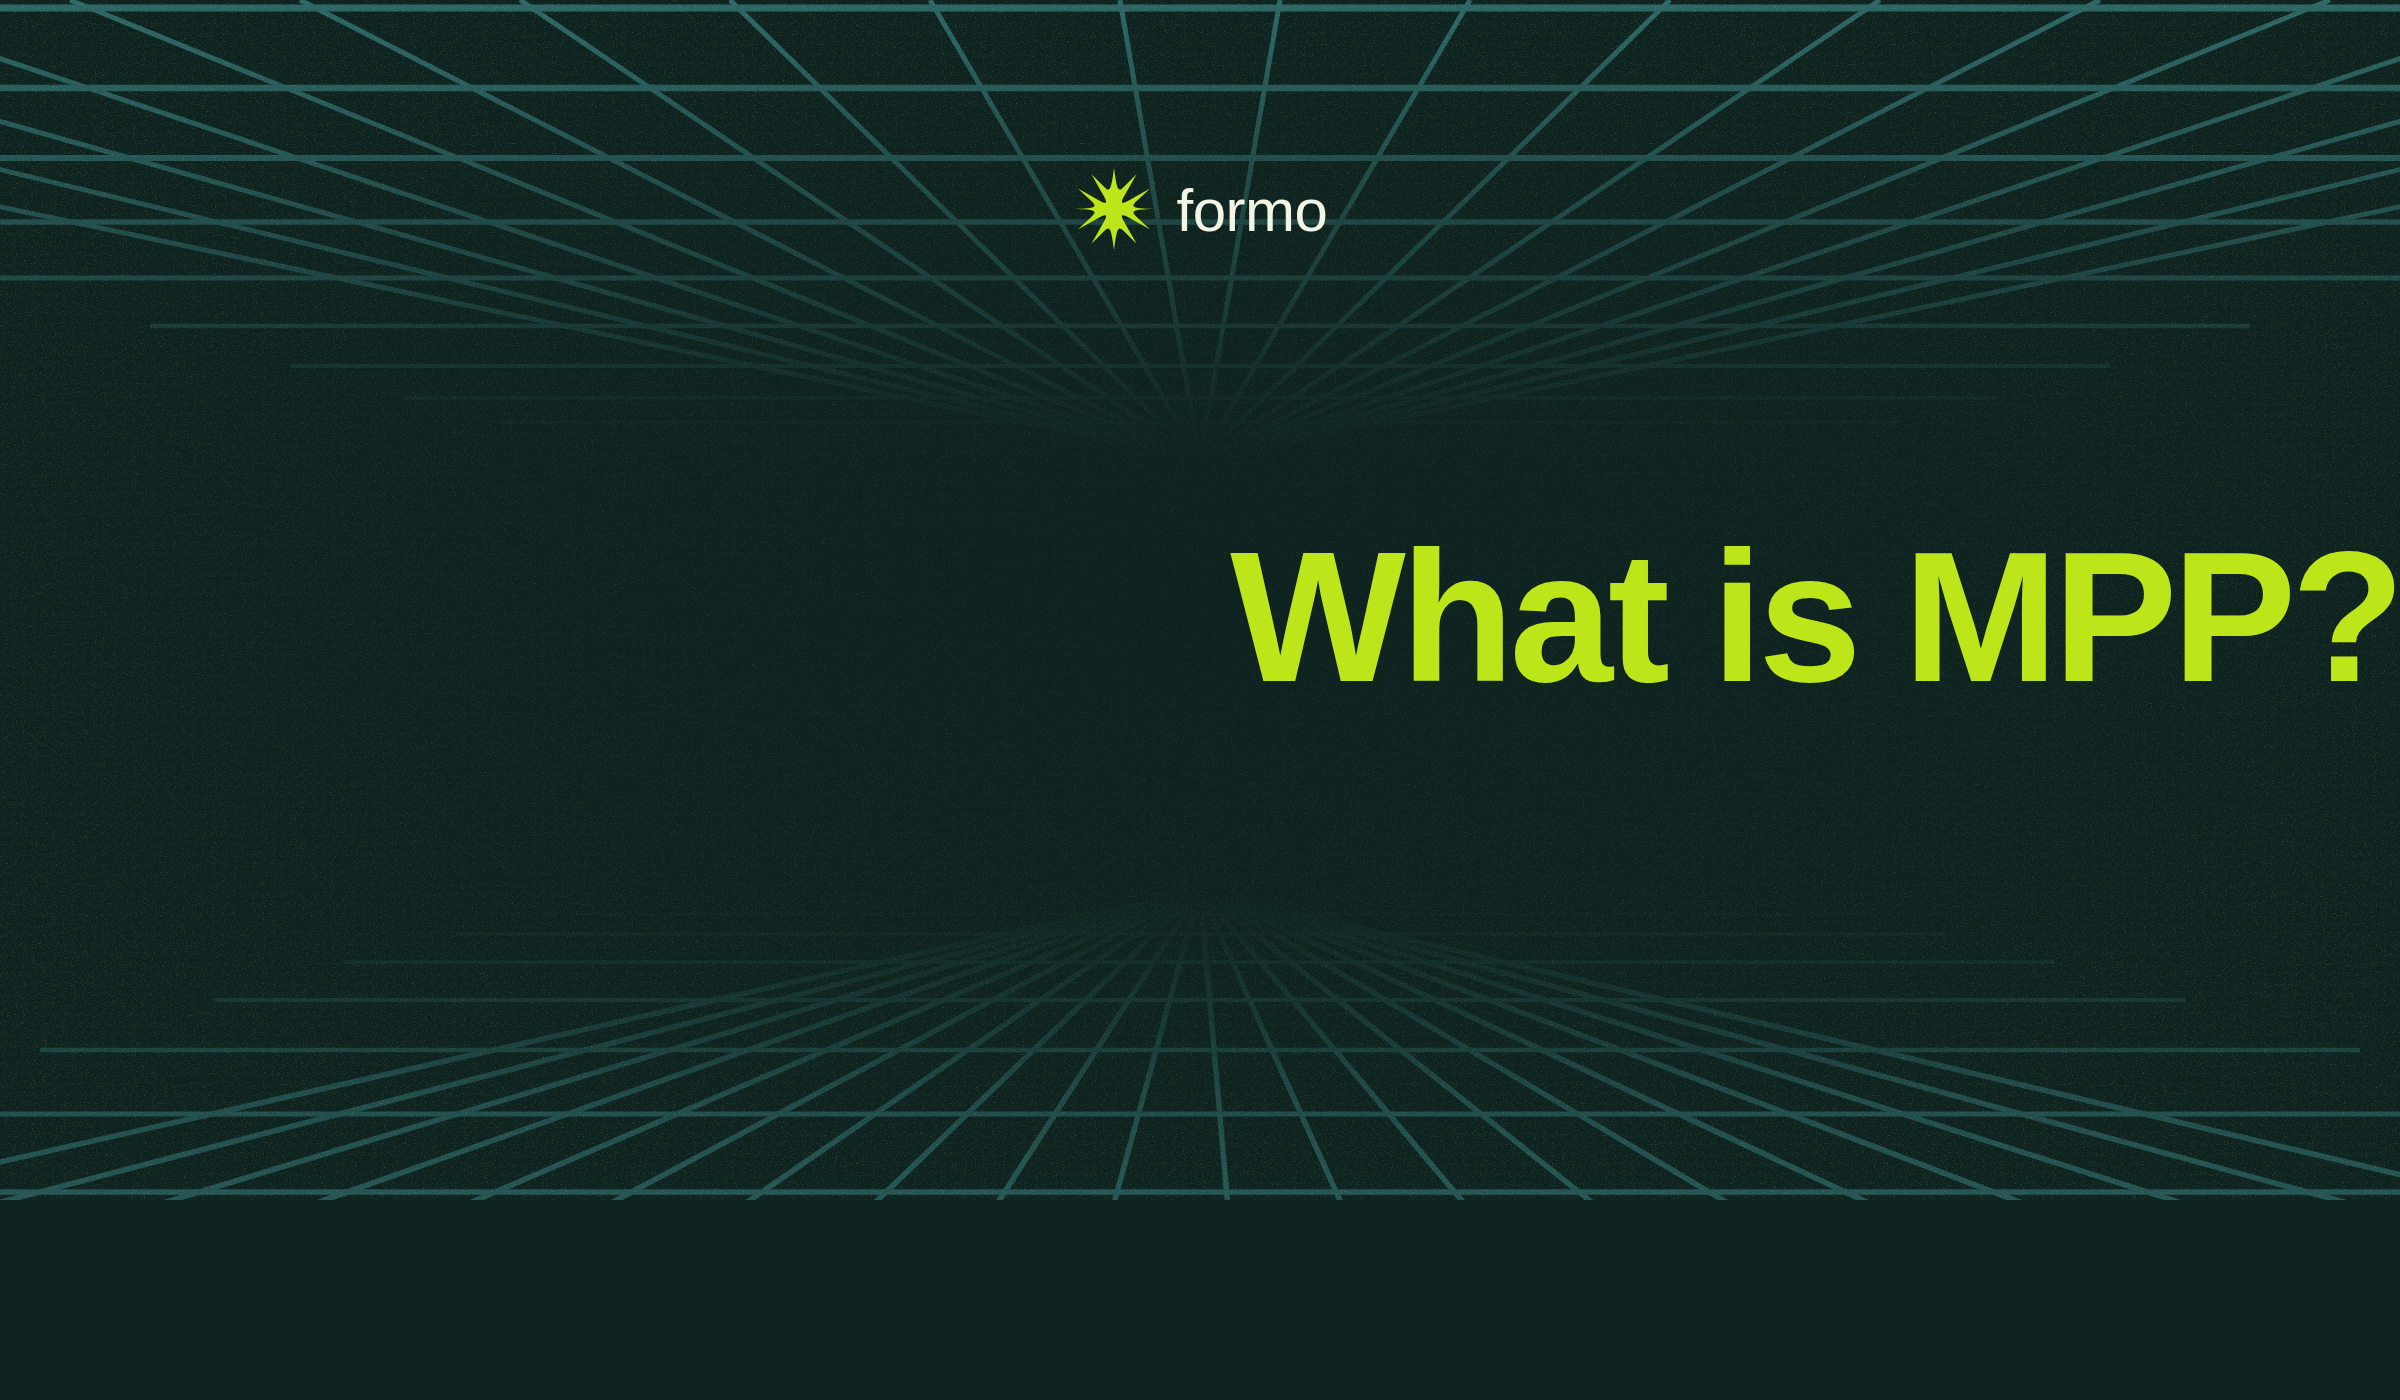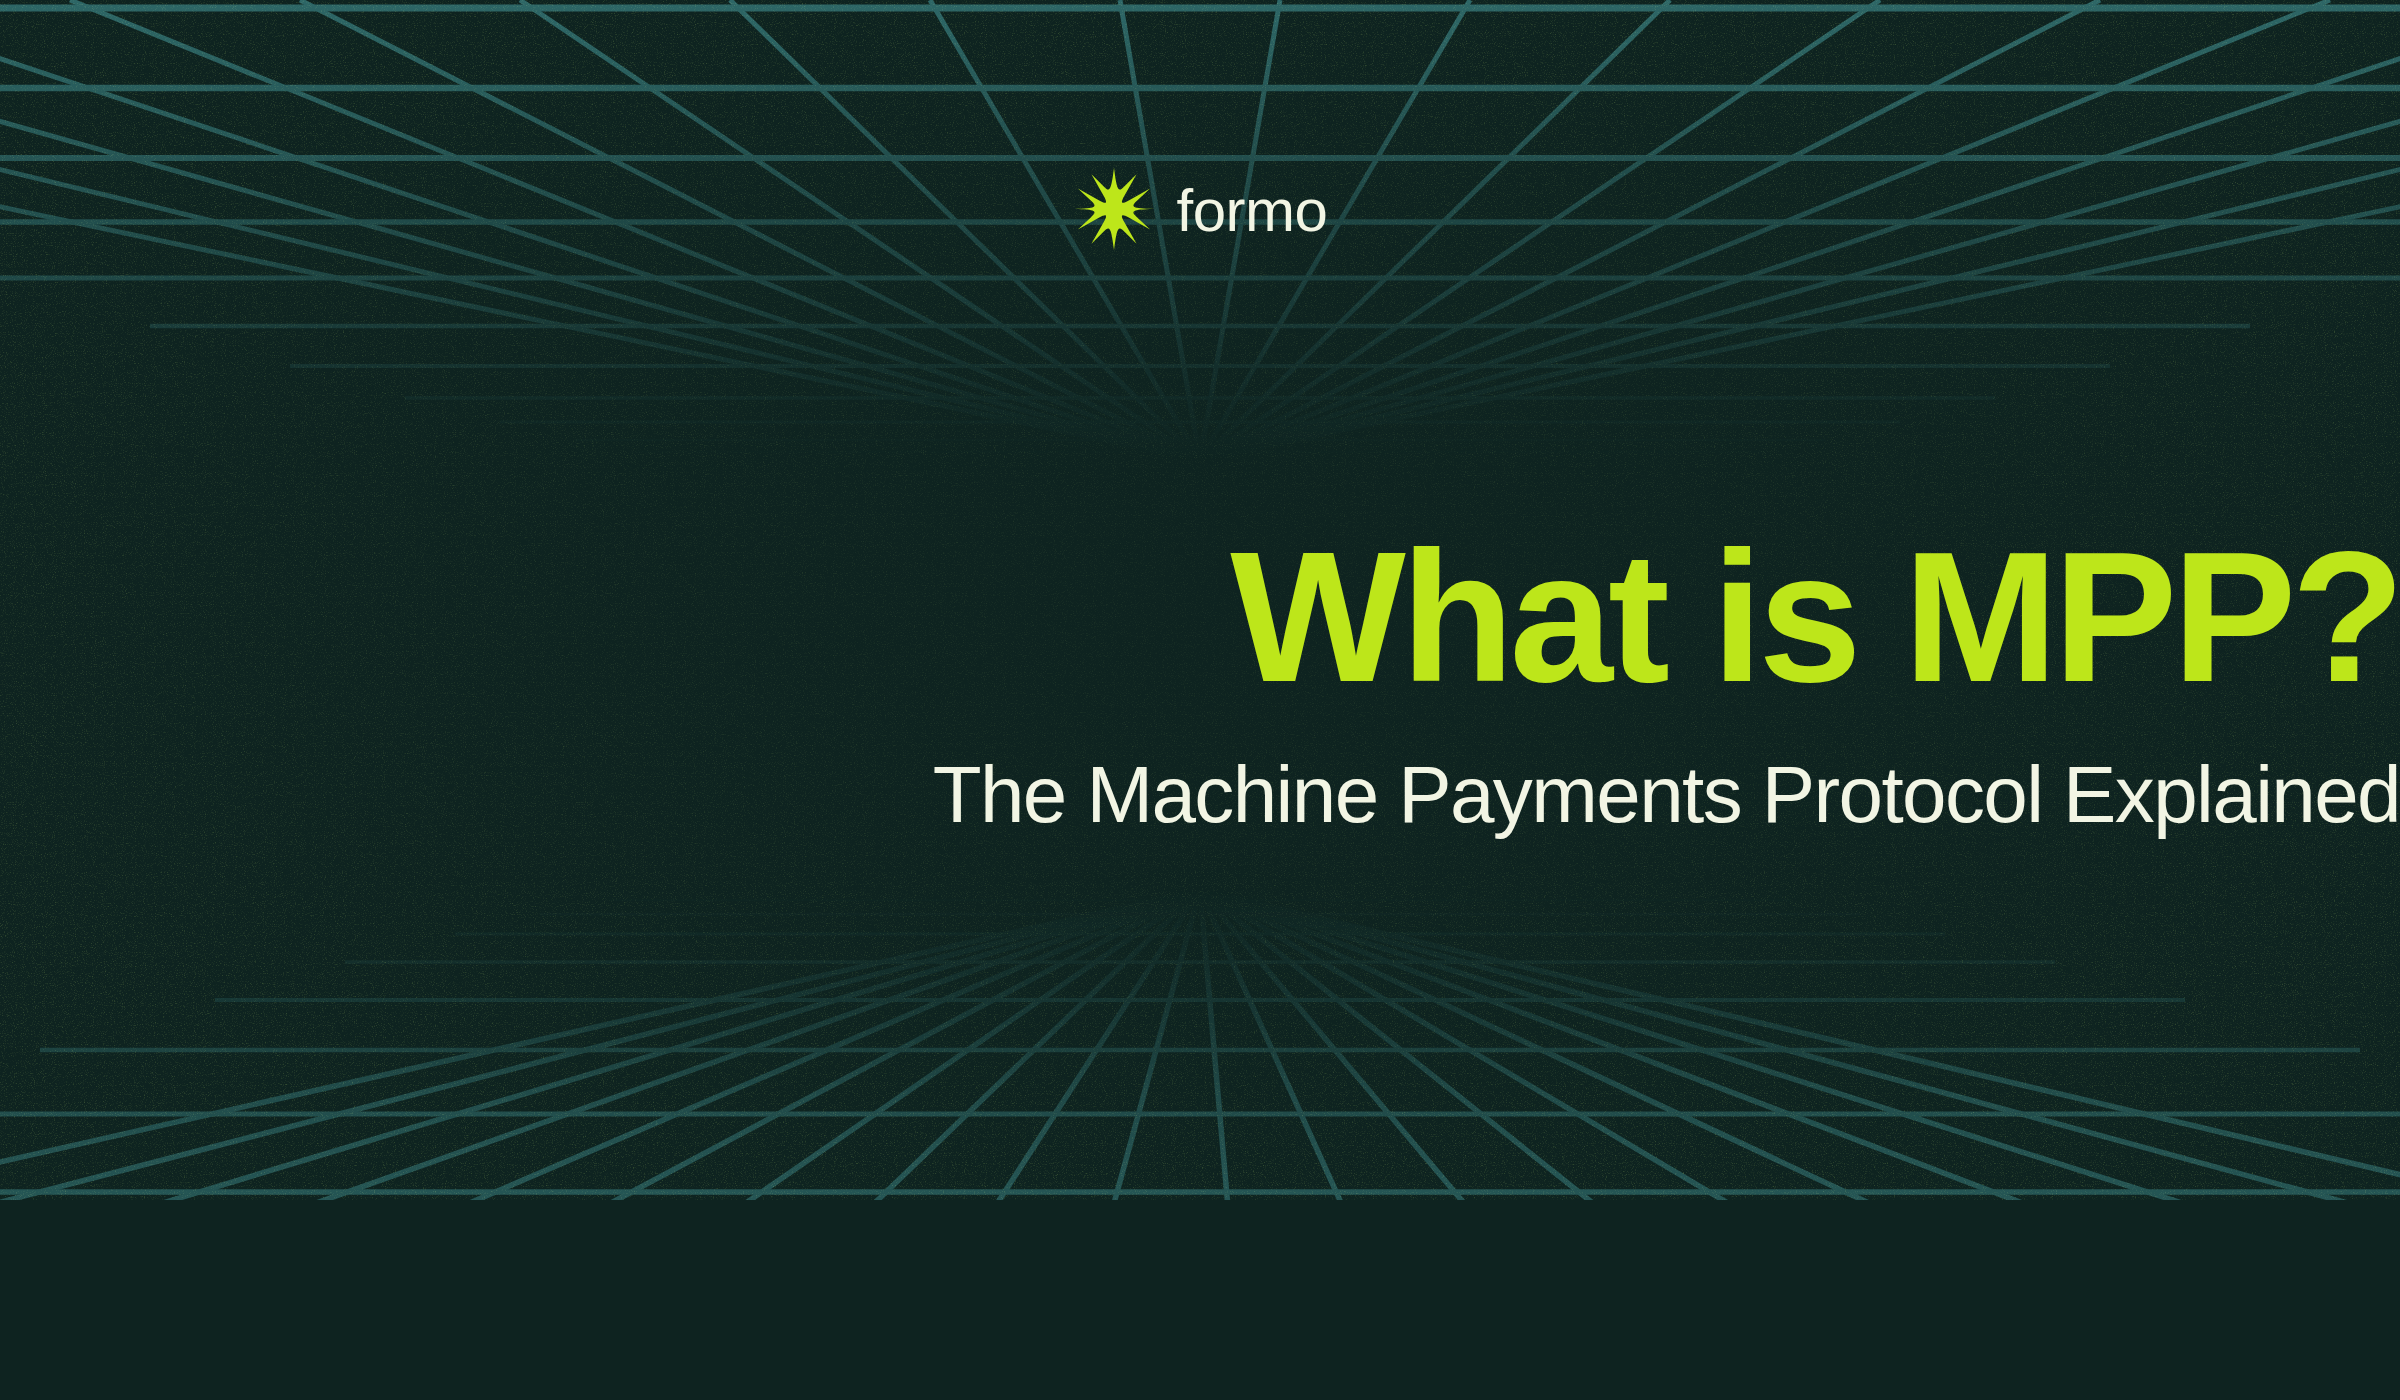--- a/index.html
+++ b/index.html
@@ -265,17 +265,16 @@
             L22.5 7.5
             L37.5 22.5
             C45 30.5 46.5 27 50 0 Z"></path>
         </svg>
       </span>
       <span class="brand-name">formo</span>
     </div>
 
     <div class="headline-block">
       <h1 class="headline">What is MPP?</h1>
-      <p class="subhead">The Machine Payments Protocol Explained</p>
     </div>
 
   </div>
 </div>
 
 </body></html>

